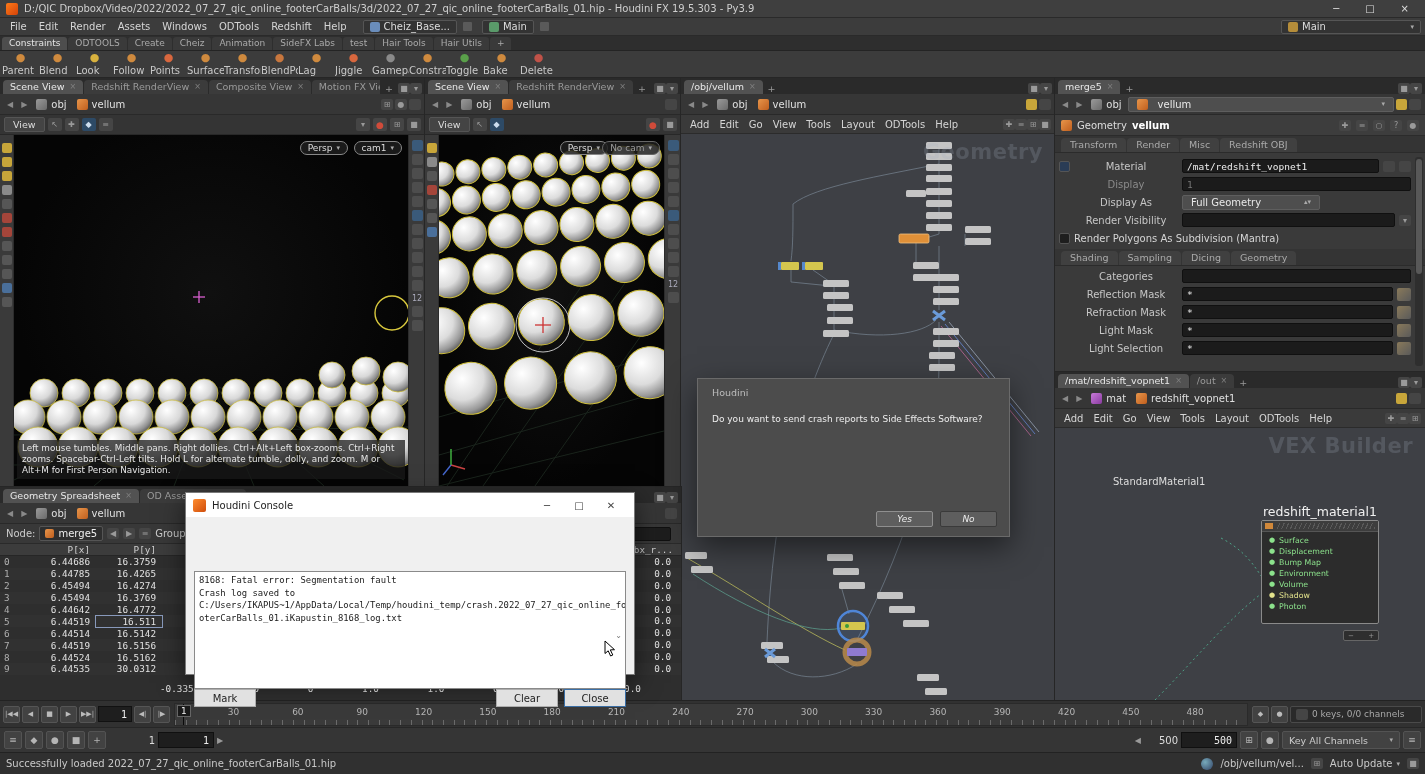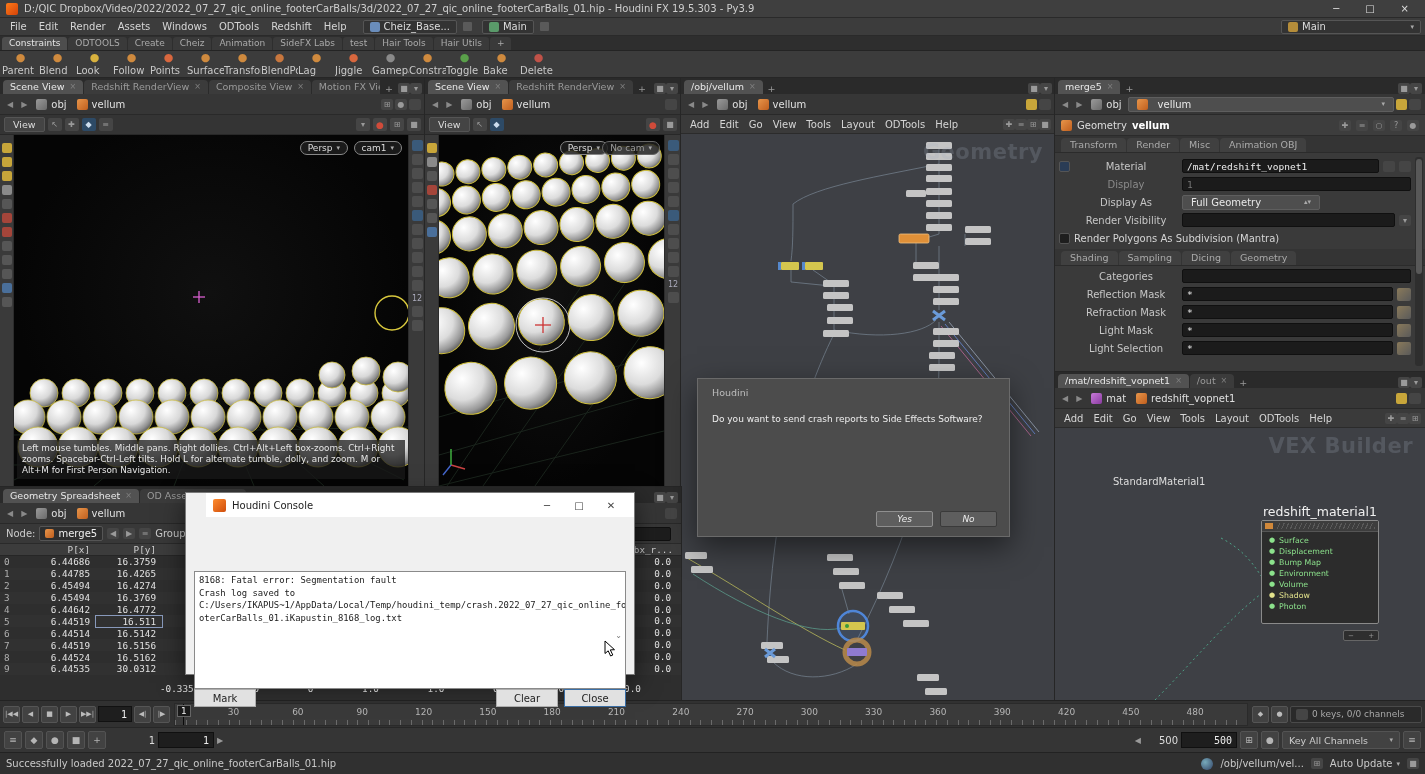--- a/index.html
+++ b/index.html
@@ -153,21 +153,21 @@
 
   
   #crash-dialog { position:absolute; left:697px; top:378px; width:313px; height:159px; background:#4c4c4c; border:1px solid #6a6a6a; box-shadow:0 10px 28px rgba(0,0,0,.5); z-index:40; font-size:9px; color:#e2e2e2; padding:8px 14px; }
   .dlg-title { color:#bdbdbd; margin-bottom:16px; font-size:9.5px; }
   .dlg-q { margin-bottom:13px; color:#eee; }
   .dlg-detail { color:#d5d5d5; line-height:12.5px; width:262px; }
   .dlg-btns { position:absolute; right:12px; bottom:9px; display:flex; gap:7px;font-style:italic; }
   .dlg-btn { width:57px; height:16px; background:#5e5e5e; border:1px solid #3a3a3a; border-radius:2px; display:flex; align-items:center; justify-content:center; color:#ececec; }
   .dlg-btn.primary { border-color:#8f8f8f; }
   #console-win { position:absolute; left:185px; top:492px; width:450px; height:183px; background:#f0f0f0; border:1px solid #7a7a7a; box-shadow:0 8px 24px rgba(0,0,0,.55); z-index:50; display:flex; flex-direction:column; }
-  .cw-title { height:24px; background:#ffffff; display:flex; align-items:center; padding:0 7px; gap:6px; font-size:10px; color:#222; flex:none;margin-left:20px; }
+  .cw-title { height:24px; background:#ffffff; display:flex; align-items:center; padding:0 7px; gap:6px; font-size:10px; color:#222; flex:none; }
   .cw-ico { width:13px; height:13px; background:linear-gradient(135deg,#ff8c2e,#cf4d0c); border-radius:2px; flex:none; }
   .cw-controls { margin-left:auto; display:flex; }
   .cw-controls span { width:32px; text-align:center; color:#444; font-size:10px; }
   .cw-body { flex:1; padding:6px 8px 0;margin-top:48px; }
   .cw-text { width:100%; height:118px; background:#fff; border:1px solid #8a8a8a; font-family:"DejaVu Sans Mono",monospace; font-size:8.9px; line-height:12.5px; color:#1a1a1a; padding:2px 4px; white-space:pre-wrap; overflow:hidden; position:relative; }
   .cw-caret { position:absolute; right:3px; bottom:1px; color:#777; font-size:8px; }
   .cw-btns { height:30px; display:flex; align-items:center; padding:0 8px; gap:6px; }
   .cw-btn { width:62px; height:18px; background:#e1e1e1; border:1px solid #adadad; font-size:10px; color:#222; display:flex; align-items:center; justify-content:center; }
   .cw-btn.focus { border-color:#3a6ea5; }
   #cursor { position:absolute; left:604px; top:640px; z-index:70; }
@@ -770,21 +770,21 @@
       <span class="isq sm">≡</span>
       <span class="isq sm">○</span>
       <span class="isq sm">?</span>
       <span class="isq sm">●</span>
     </div>
     <div class="ptabs">
       <div style="display:flex;gap:1px">
           <span class="ptab">Transform</span>
           <span class="ptab">Render</span>
           <span class="ptab">Misc</span>
-          <span class="ptab">Animation OBJ</span>
+          <span class="ptab">Redshift OBJ</span>
         </div>
     </div>
     <div class="pbody">
       <div class="prow">
         <span class="pcheck on"></span>
         <span class="plab">Material</span>
         <span class="pval">/mat/redshift_vopnet1</span>
         <span class="isq sm"></span>
         <span class="isq sm"></span>
       </div>

